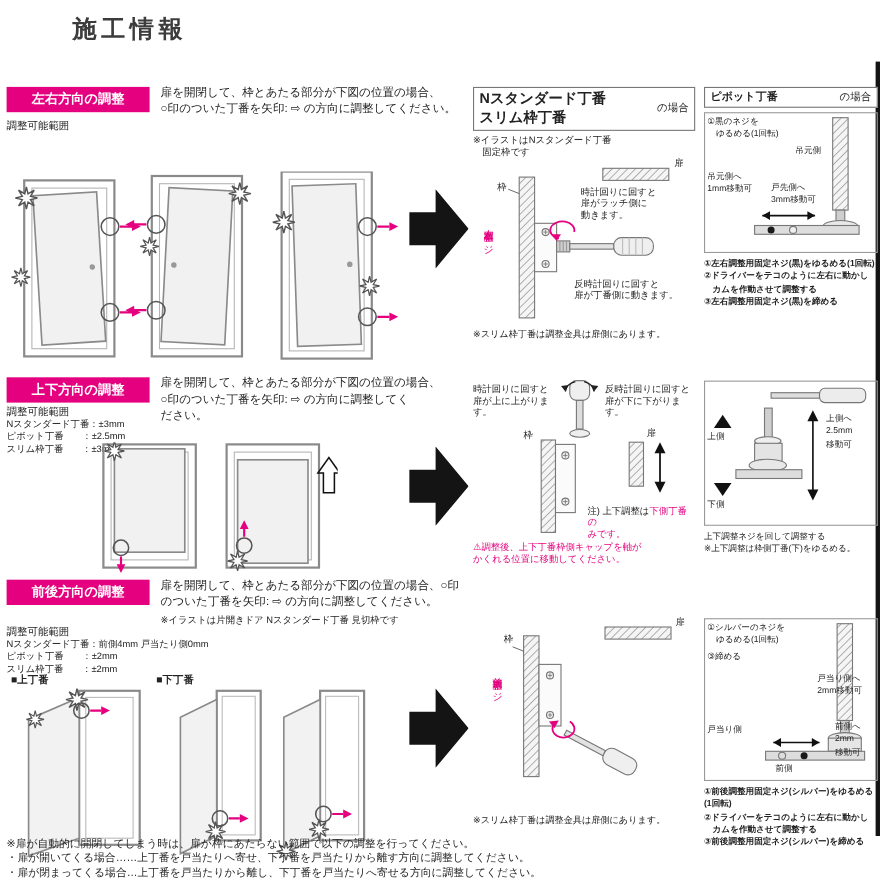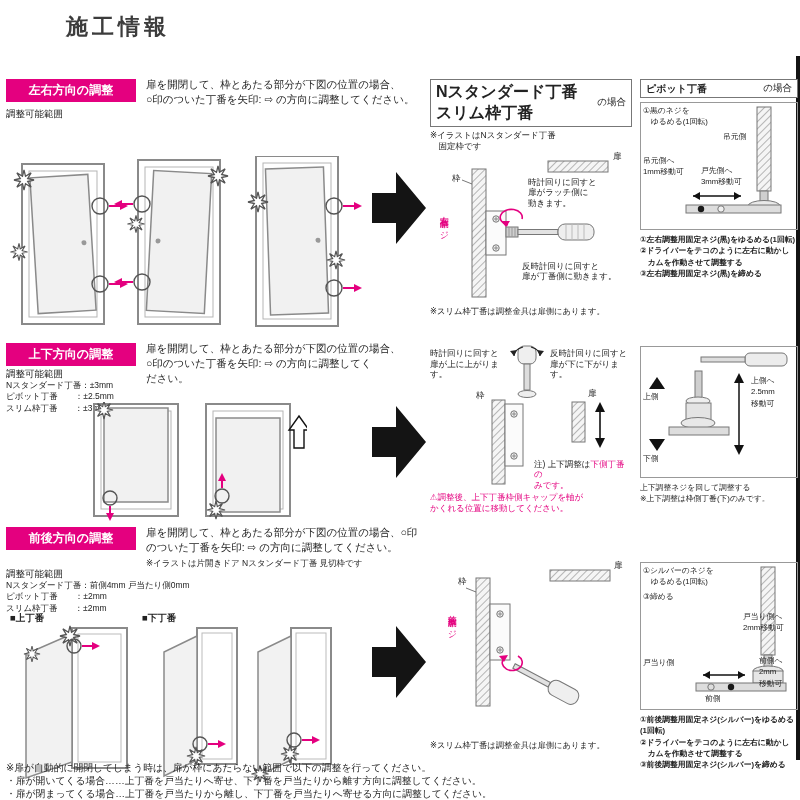--- a/index.html
+++ b/index.html
@@ -11,21 +11,21 @@
   .sec{position:absolute;left:6px;width:790px;margin-top:24px;}
   .pink-header{background:var(--mag);color:#fff;font-size:12px;font-weight:bold;text-align:center;padding:3px 0;}
   .instr{font-size:10.5px;line-height:1.45;white-space:pre-line;}
   .rt{font-size:9.5px;}
   .small{font-size:8.5px;line-height:1.35;white-space:pre-line;}
   .tiny{font-size:7.8px;line-height:1.45;white-space:pre-line;}
   .lbl{font-size:8.5px;line-height:1.25;white-space:pre-line;}
   .lbl-pink{color:var(--mag);}
   .vtext{writing-mode:vertical-rl;letter-spacing:1px;}
   .colbox-header{border:1px solid var(--line);display:flex;justify-content:space-between;align-items:center;padding:2px 5px;background:#fff;}
-  .hdr-main{font-size:16px;font-weight:bold;white-space:pre-line;line-height:1.3;}
+  .hdr-main{font-size:13px;font-weight:bold;white-space:pre-line;line-height:1.3;}
   .hdr-suffix{font-size:9.5px;}
   .illus{position:relative;}
   .illus-border{border:1px solid #999;}
   .footnote{font-size:8.3px;white-space:pre-line;margin-top:3px;}
   .steps{font-size:7.8px;line-height:1.45;white-space:pre-line;margin-top:4px;font-weight:bold;}
   .hinge-label{font-size:9.5px;font-weight:bold;}
   .footer-line{font-size:9.8px;line-height:1.32;}
   .edge-bar{position:absolute;right:0;top:56px;width:4px;height:704px;background:#141414;}
 </style>
 </head>
@@ -279,21 +279,21 @@
         <polygon points="98,26 93,36 103,36" fill="#111"></polygon>
           <polygon points="98,108 93,98 103,98" fill="#111"></polygon>
       </svg>
       <div class="abs tiny" style="left:110px;top:28px;width:44px">上側へ
 2.5mm
 移動可</div>
       <div class="abs tiny" style="left:2px;top:44px">上側</div>
       <div class="abs tiny" style="left:2px;top:106px">下側</div>
     </div>
     <div class="tiny" style="margin-top:4px">上下調整ネジを回して調整する</div>
-    <div class="tiny">※上下調整は枠側丁番(下)のみです。</div>
+    <div class="tiny">※上下調整は枠側丁番(下)をゆるめる。</div>
   </div>
 </section>
 
 <section class="sec" style="top:500px;height:262px">
   <div class="abs pink-header" style="left:0;top:3px;width:130px">前後方向の調整</div>
   <div class="abs instr" style="left:140px;top:1px;width:300px">扉を開閉して、枠とあたる部分が下図の位置の場合、○印
 のついた丁番を矢印: ⇨ の方向に調整してください。</div>
   <div class="abs small" style="left:140px;top:34px;width:300px">※イラストは片開きドア Nスタンダード丁番 見切枠です</div>
   <div class="abs rt" style="left:0;top:44px">調整可能範囲</div>
   <div class="abs small" style="left:0;top:56px">Nスタンダード丁番：前側4mm 戸当たり側0mm

